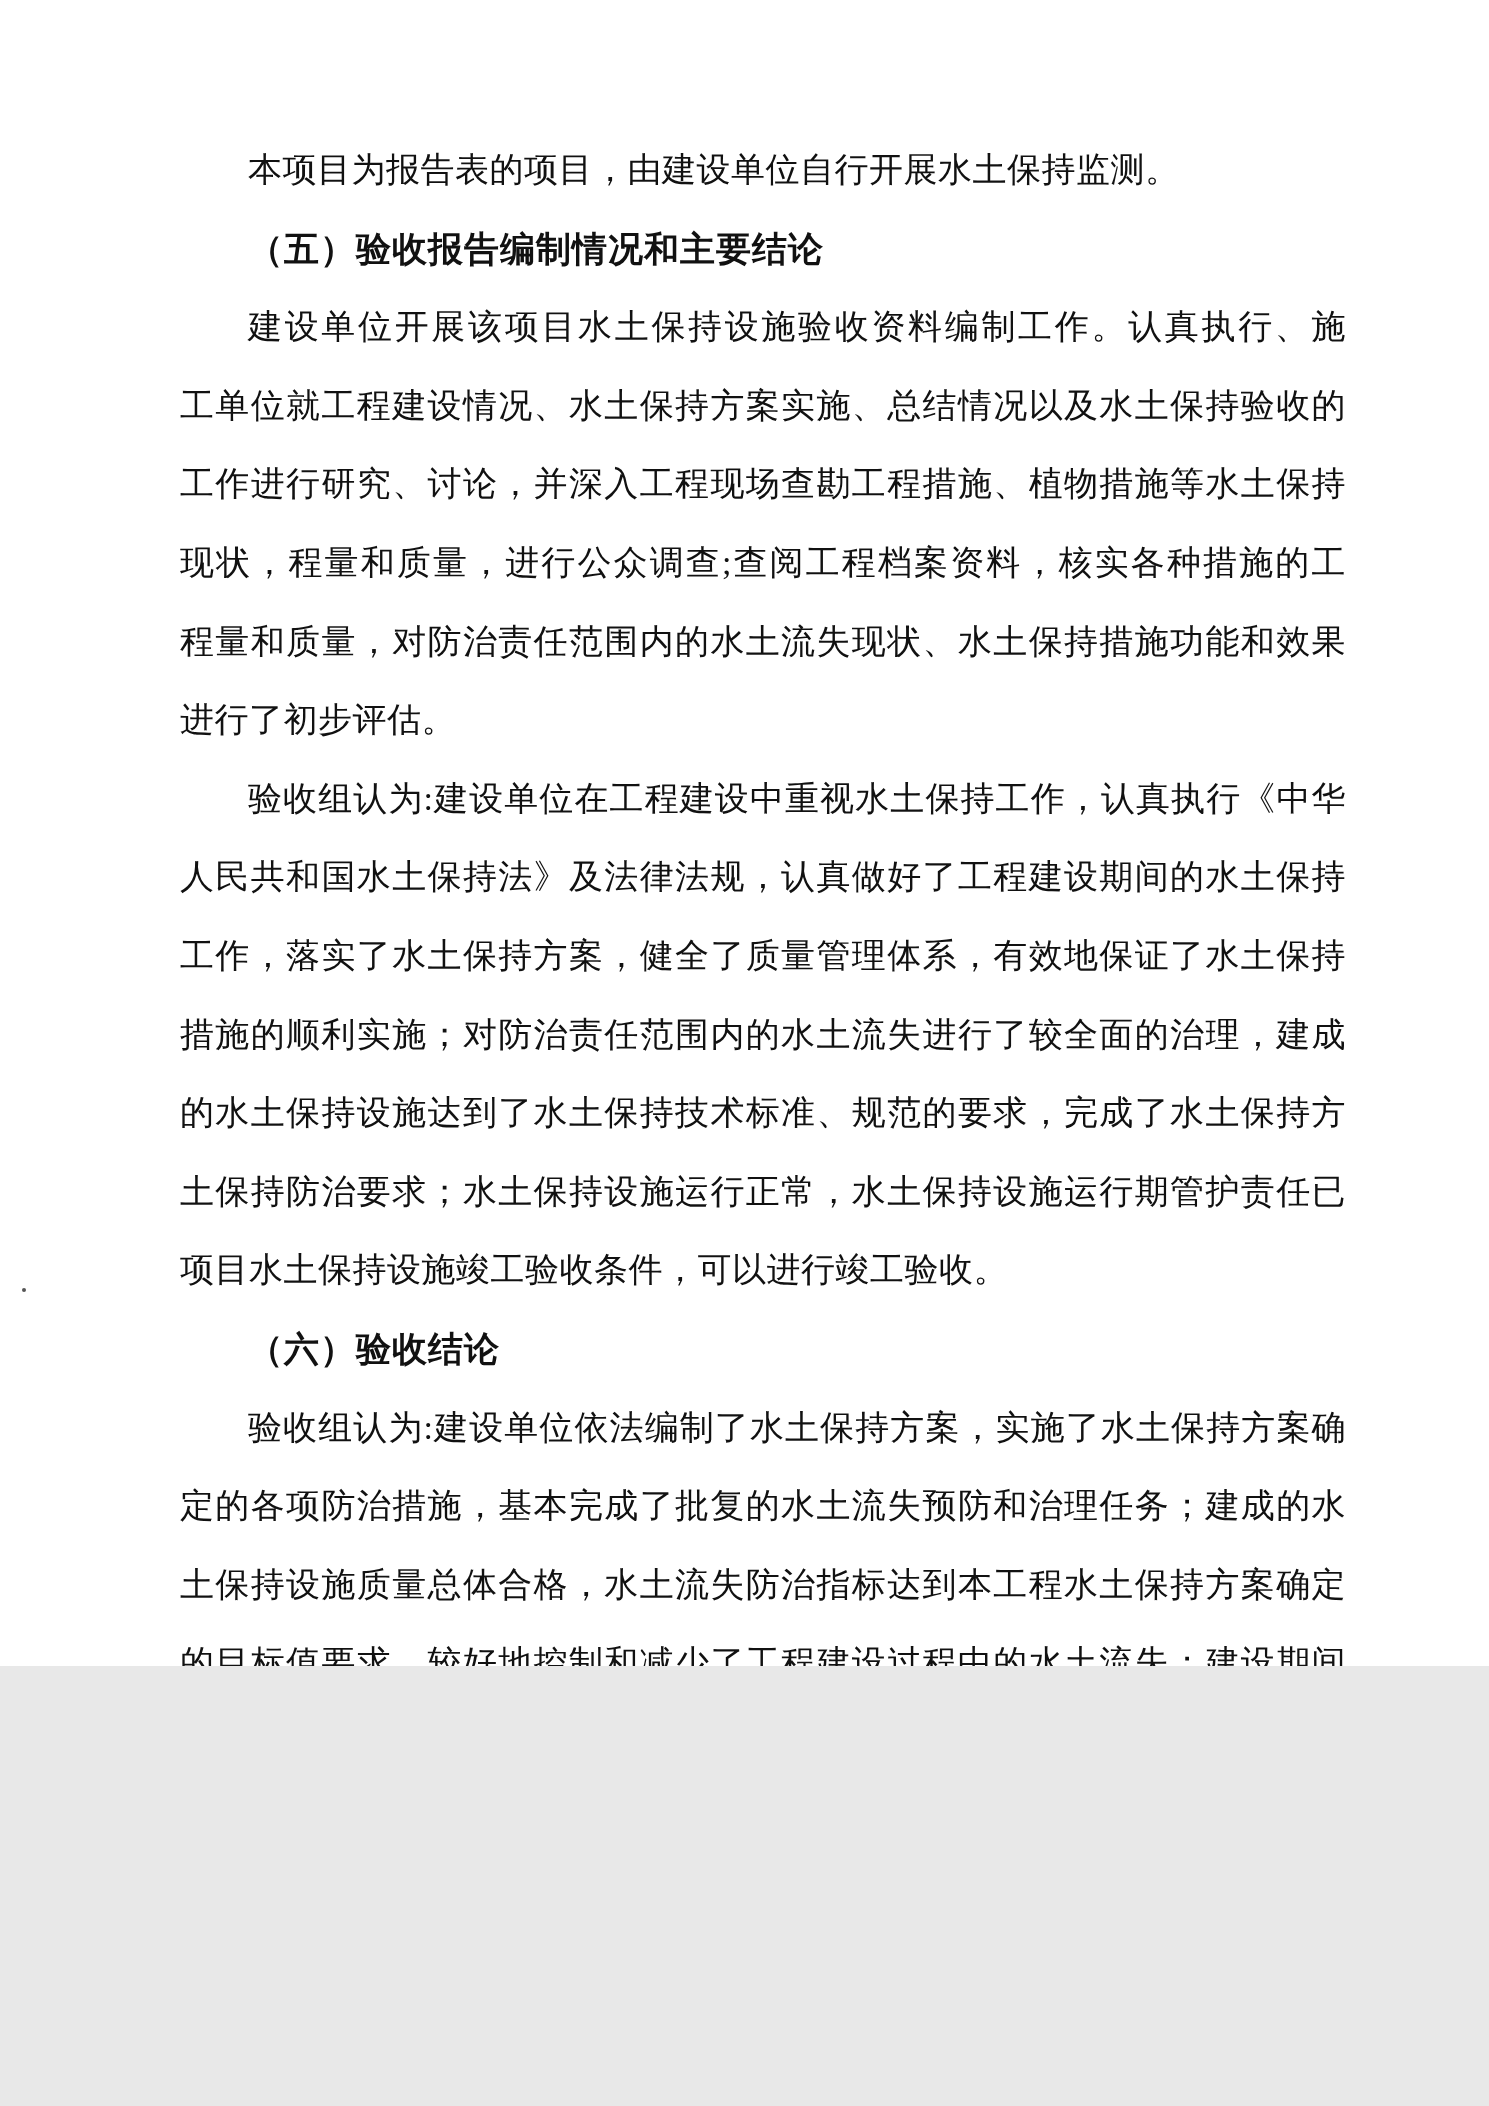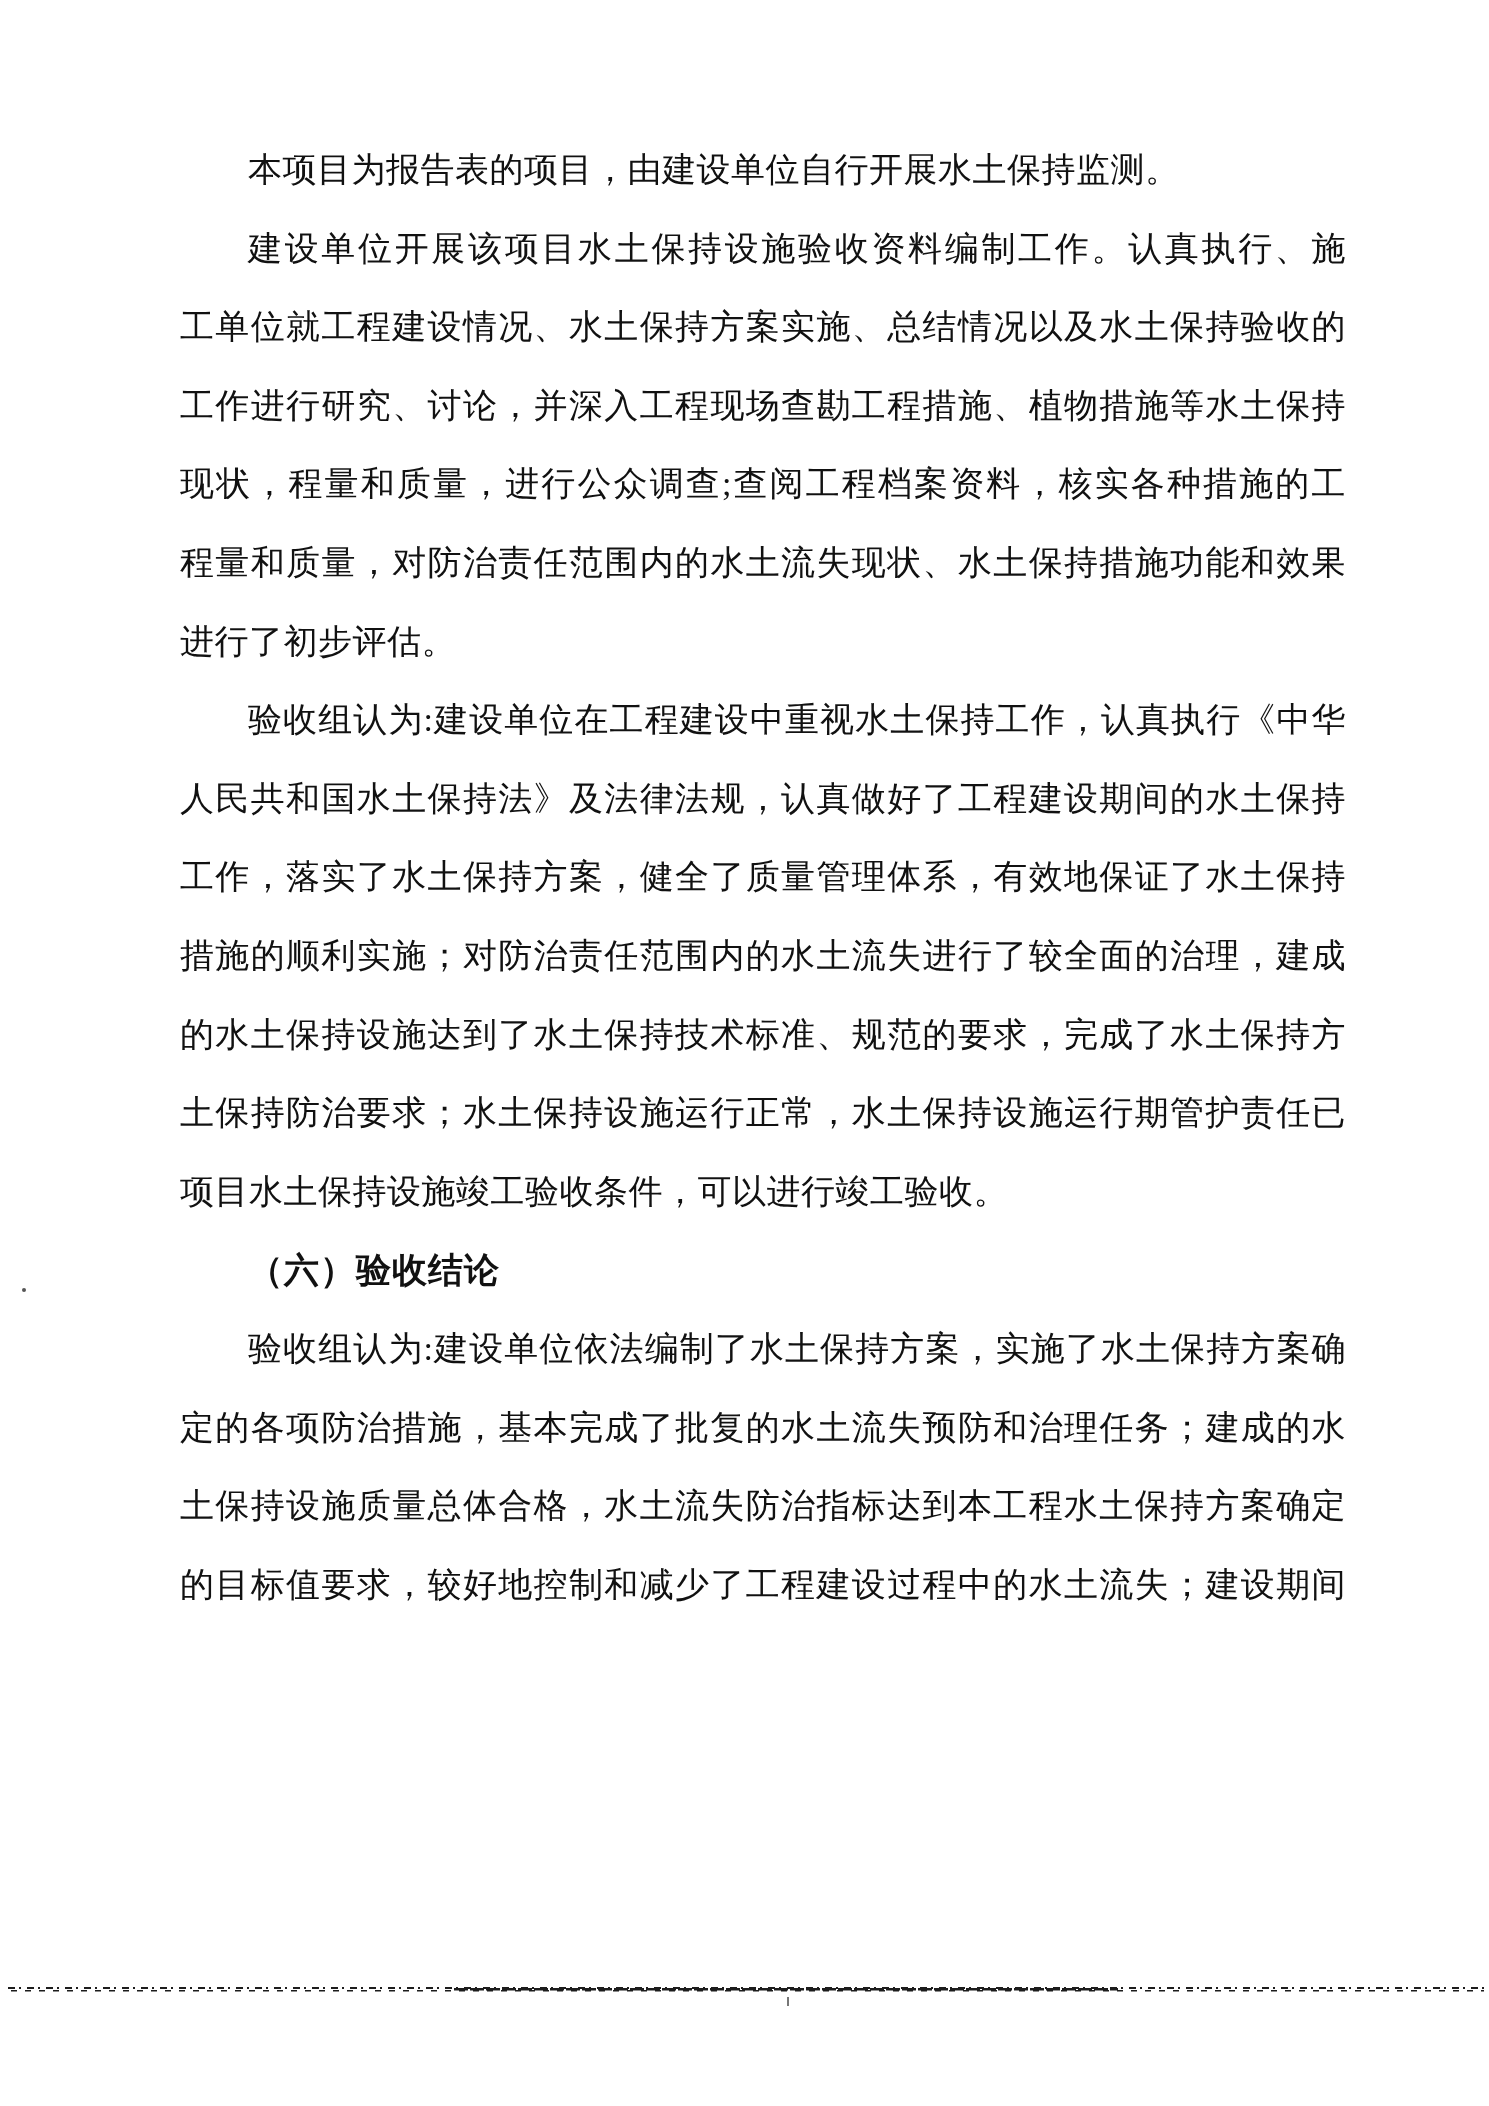--- a/index.html
+++ b/index.html
@@ -3,21 +3,21 @@
 <meta charset="utf-8">
 <style>
   html, body {
     margin: 0;
     padding: 0;
     background: #e8e8e8;
   }
   .page {
     position: relative;
     width: 1489px;
-    height: 2106px;
+    height: 1666px;
     background: #ffffff;
     margin: 0 auto;
     overflow: hidden;
   }
   .content {
     position: absolute;
     left: 180px;
     top: 131px;
     width: 1166px;
   }
@@ -73,20 +73,21 @@
     height: 9px;
     background: #777777;
   }
 </style>
 </head>
 <body>
 
 <div class="page">
   <div class="content" id="doc-content">
       <div class="line indent">本项目为报告表的项目，由建设单位自行开展水土保持监测。</div>
+      <div class="line heading indent">（五）验收报告编制情况和主要结论</div>
       <div class="line indent justify">建设单位开展该项目水土保持设施验收资料编制工作。认真执行、施</div>
       <div class="line justify">工单位就工程建设情况、水土保持方案实施、总结情况以及水土保持验收的</div>
       <div class="line justify">工作进行研究、讨论，并深入工程现场查勘工程措施、植物措施等水土保持</div>
       <div class="line justify">现状，程量和质量，进行公众调查;查阅工程档案资料，核实各种措施的工</div>
       <div class="line justify">程量和质量，对防治责任范围内的水土流失现状、水土保持措施功能和效果</div>
       <div class="line">进行了初步评估。</div>
       <div class="line indent justify">验收组认为:建设单位在工程建设中重视水土保持工作，认真执行《中华</div>
       <div class="line justify">人民共和国水土保持法》及法律法规，认真做好了工程建设期间的水土保持</div>
       <div class="line justify">工作，落实了水土保持方案，健全了质量管理体系，有效地保证了水土保持</div>
       <div class="line justify">措施的顺利实施；对防治责任范围内的水土流失进行了较全面的治理，建成</div>

